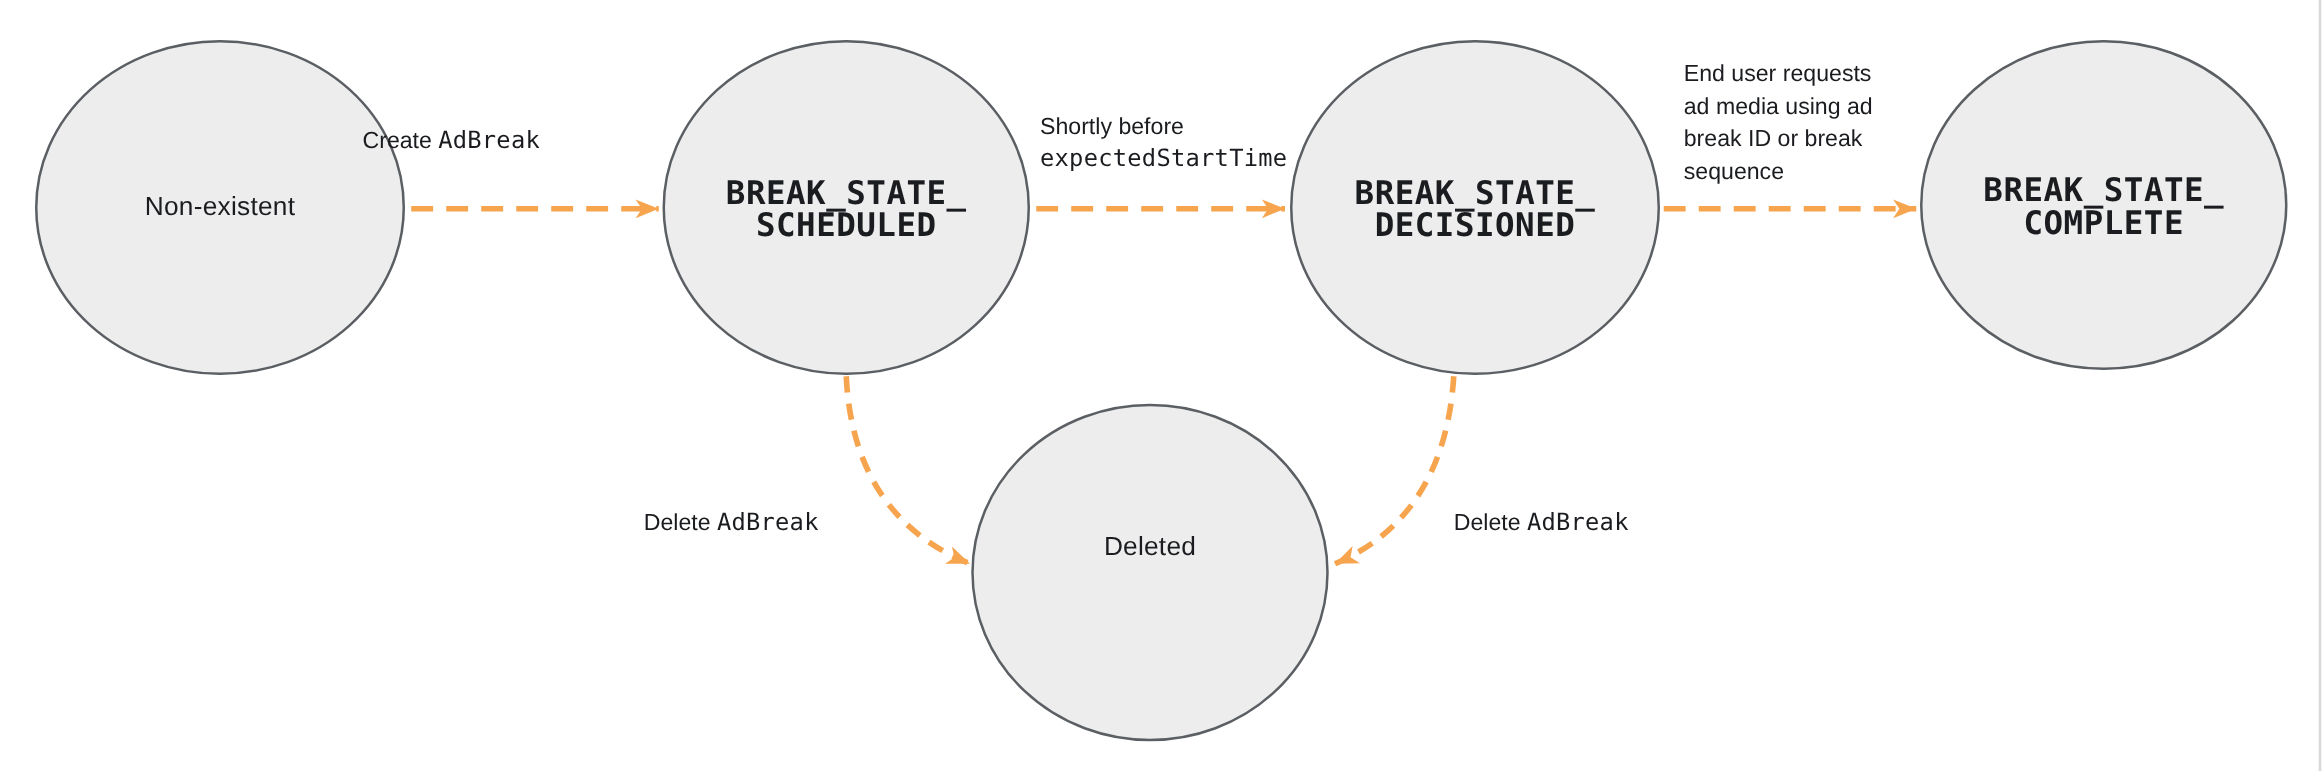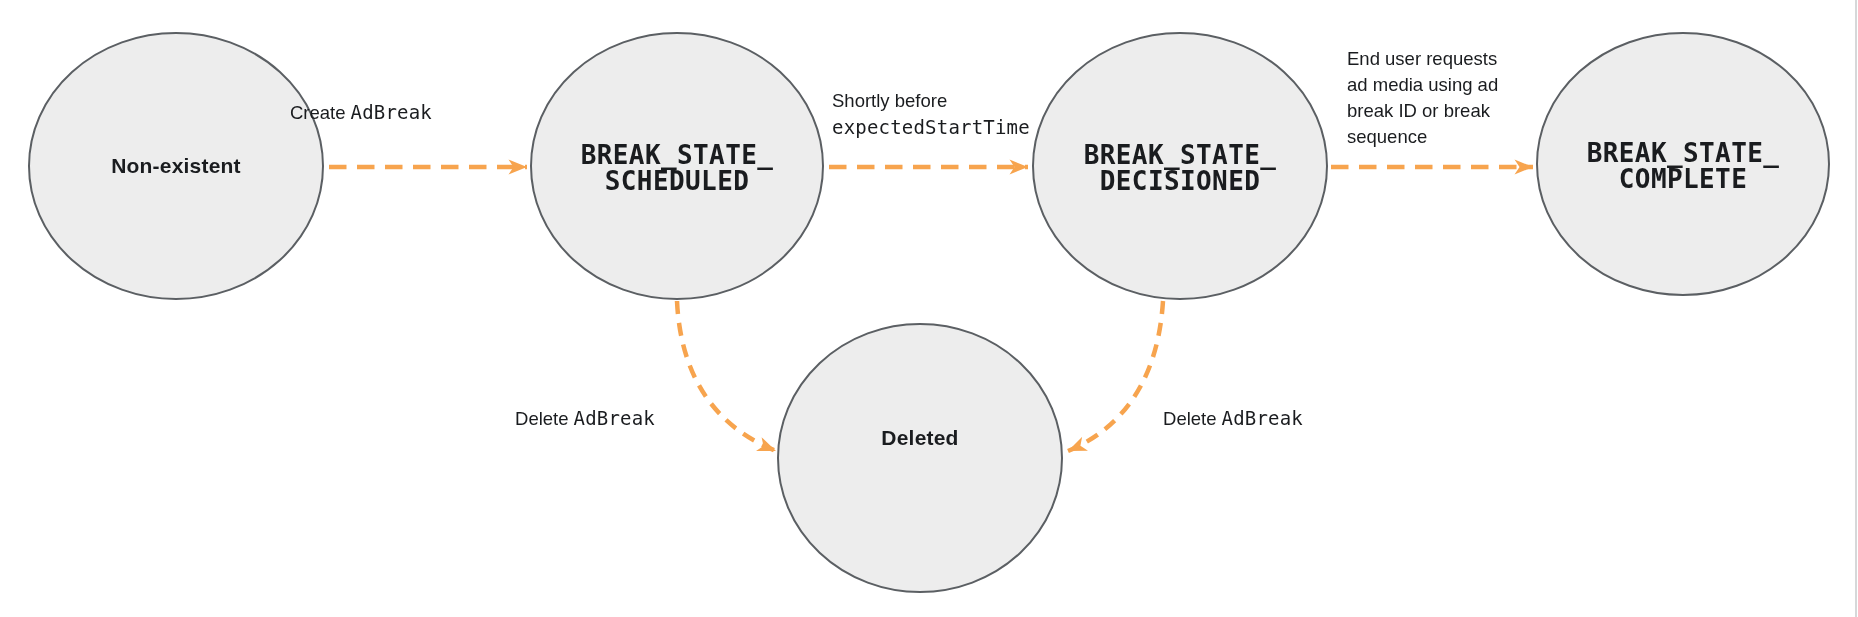--- a/index.html
+++ b/index.html
@@ -33,21 +33,21 @@
   .edge-path.curved{stroke-dasharray:13 9;}
   #ah path{fill:var(--arrow);}
   .node-label{
     position:absolute;
     transform:translate(-50%,-50%);
     text-align:center;
     white-space:nowrap;
   }
   .node-label .plain-line{
     font-size:21px;
-    font-weight:bold;
+    font-weight:normal;
     letter-spacing:0.2px;
   }
   .node-label .code-line{
     font-family:"DejaVu Sans Mono","Liberation Mono",monospace;
     font-size:26px;
     font-weight:bold;
     line-height:26px;
     letter-spacing:0.4px;
   }
   .edge-label{

